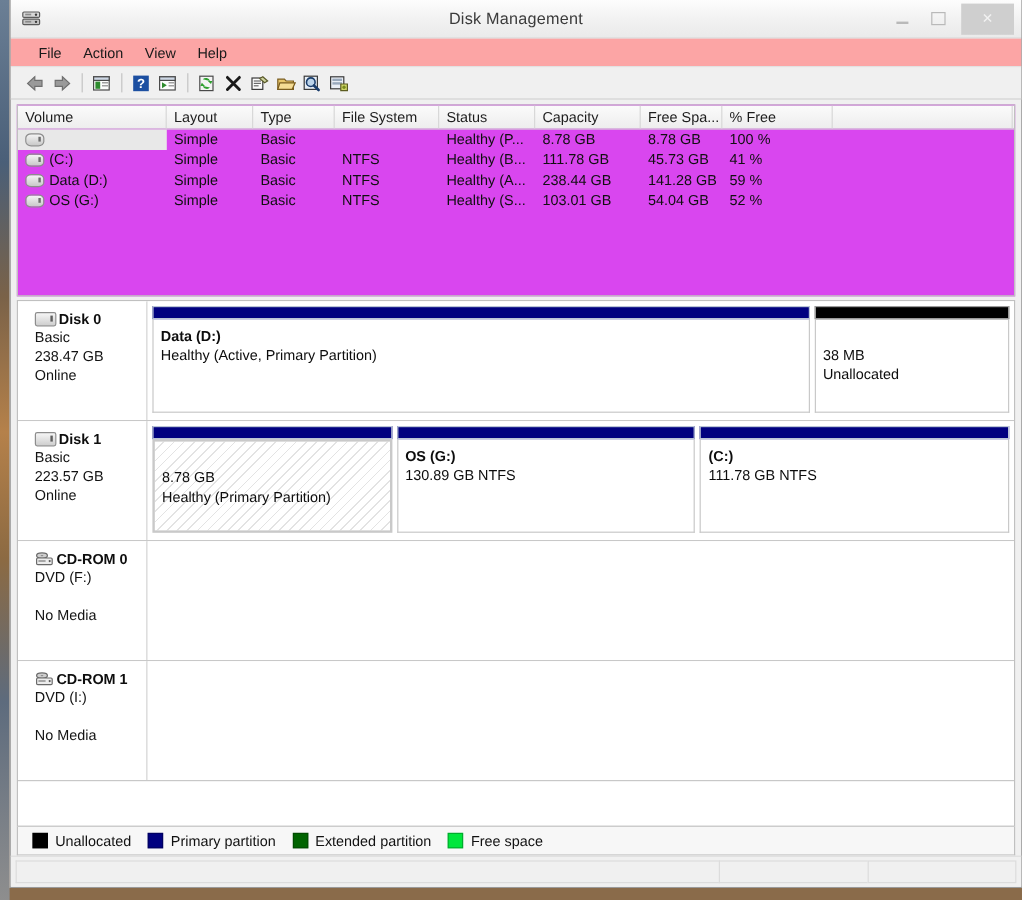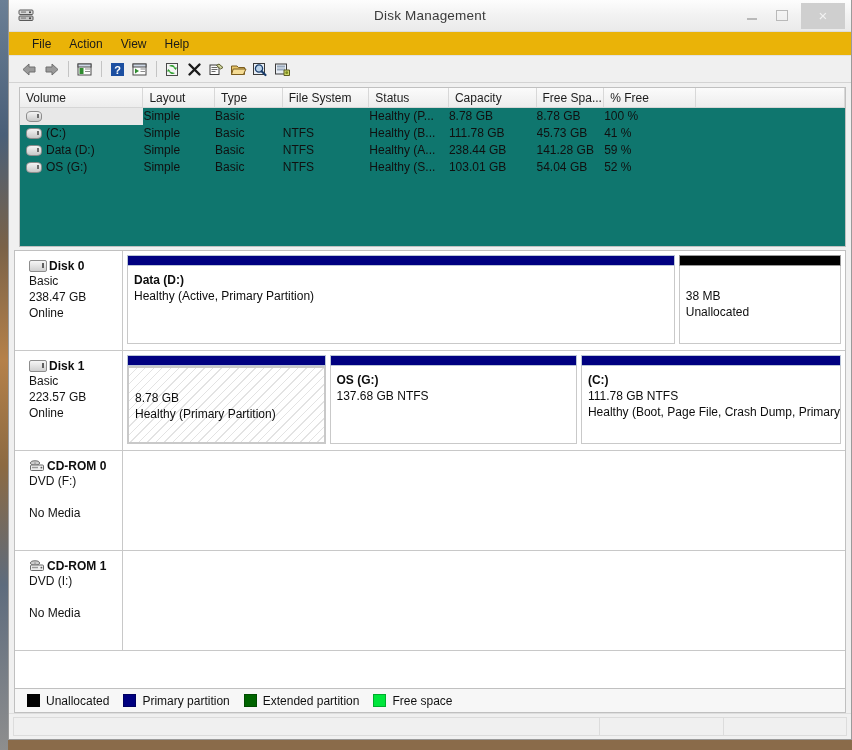--- a/index.html
+++ b/index.html
@@ -65,21 +65,21 @@
   }
   #win-controls { margin-left: auto; display: flex; align-items: center; padding-right: 6px; }
   #btn-close { background: #cfcfcf; color: #f2f2f2; width: 44px; height: 26px; margin-left: 4px; font-size: 15px; }
   #btn-max .boxglyph {
     width: 10px; height: 9px; border: 1.6px solid #b9b9b9;
   }
   #btn-min .minglyph { width: 10px; height: 2px; background: #b9b9b9; margin-top:6px; }
   
   #menubar {
     height: 23px;
-    background: #eab308;
+    background: #fca5a5;
     border-bottom: 1px solid #e2e2e2;
     display: flex;
     align-items: center;
     padding-left: 14px;
     flex: none;
   }
   .menu-item {
     padding: 2px 9px;
     font-size: 12px;
     color: #1a1a1a;
@@ -92,23 +92,23 @@
     display: flex;
     align-items: center;
     padding-left: 10px;
     flex: none;
   }
   .tb-icon { width: 20px; height: 20px; margin-right: 2px; display:flex; align-items:center; justify-content:center; }
   .tb-sep { width: 1px; height: 16px; background: #c4c4c4; margin: 0 5px; }
   
   #vol-pane {
     height: 160px;
-    background: #0f766e;
+    background: #d946ef;
     border-bottom: 1px solid #c8c8c8;
-    margin: 4px 5px 0 10px;
+    margin: 4px 5px 0 5px;
     border: 1px solid #c0c0c0;
     box-sizing: border-box;
     flex: none;
     overflow: hidden;
   }
   #vol-header {
     display: flex;
     height: 20px;
     background: linear-gradient(180deg,#fbfbfb,#ededed);
     border-bottom: 1px solid #d6d6d6;
@@ -121,20 +121,21 @@
     border-right: 1px solid #d8d8d8;
     box-sizing: border-box;
     overflow: hidden;
     white-space: nowrap;
   }
   .vrow { display: flex; height: 17px; align-items: center; }
   .vrow.selected .vc-vol { background: #e8e8e8; }
   .vc {
     font-size: 12px;
     color: #101010;
+    padding-left: 6px;
     box-sizing: border-box;
     overflow: hidden;
     white-space: nowrap;
     line-height: 17px;
   }
   .vc-vol { display: flex; align-items: center; gap: 4px; height: 17px; padding-left: 6px; box-sizing: border-box;}
   .vol-icon {
     width: 14px; height: 9px;
     background: linear-gradient(180deg,#f4f4f4,#c9c9c9);
     border: 1px solid #8d8d8d;
@@ -486,29 +487,28 @@
             <div class="part-body hatched">
               <div class="part-title">&nbsp;</div>
               <div>8.78 GB</div>
               <div>Healthy (Primary Partition)</div>
             </div>
           </div>
           <div class="part" style="flex: 253 0 0px;">
             <div class="part-bar" style="background: rgb(0, 0, 128);"></div>
             <div class="part-body">
               <div class="part-title">OS  (G:)</div>
-              <div>137.68 GB NTFS</div>
+              <div>130.89 GB NTFS</div>
             </div>
           </div>
           <div class="part" style="flex: 262 0 0px;">
             <div class="part-bar" style="background: rgb(0, 0, 128);"></div>
             <div class="part-body">
               <div class="part-title"> (C:)</div>
               <div>111.78 GB NTFS</div>
-              <div>Healthy (Boot, Page File, Crash Dump, Primary</div>
             </div>
           </div>
         </div>
       </div>
       <div class="disk-row" style="height: 100px;">
         <div class="disk-info">
           <div class="disk-title">
             <span style="display: inline-block; width: 16px; height: 12px;"><svg width="16" height="12" viewBox="0 0 16 12">
                 <ellipse cx="6" cy="3" rx="4.5" ry="2.2" fill="#cfcfcf" stroke="#6a6a6a"></ellipse>
                 <ellipse cx="6" cy="3" rx="1.2" ry="0.6" fill="#8a8a8a"></ellipse>

